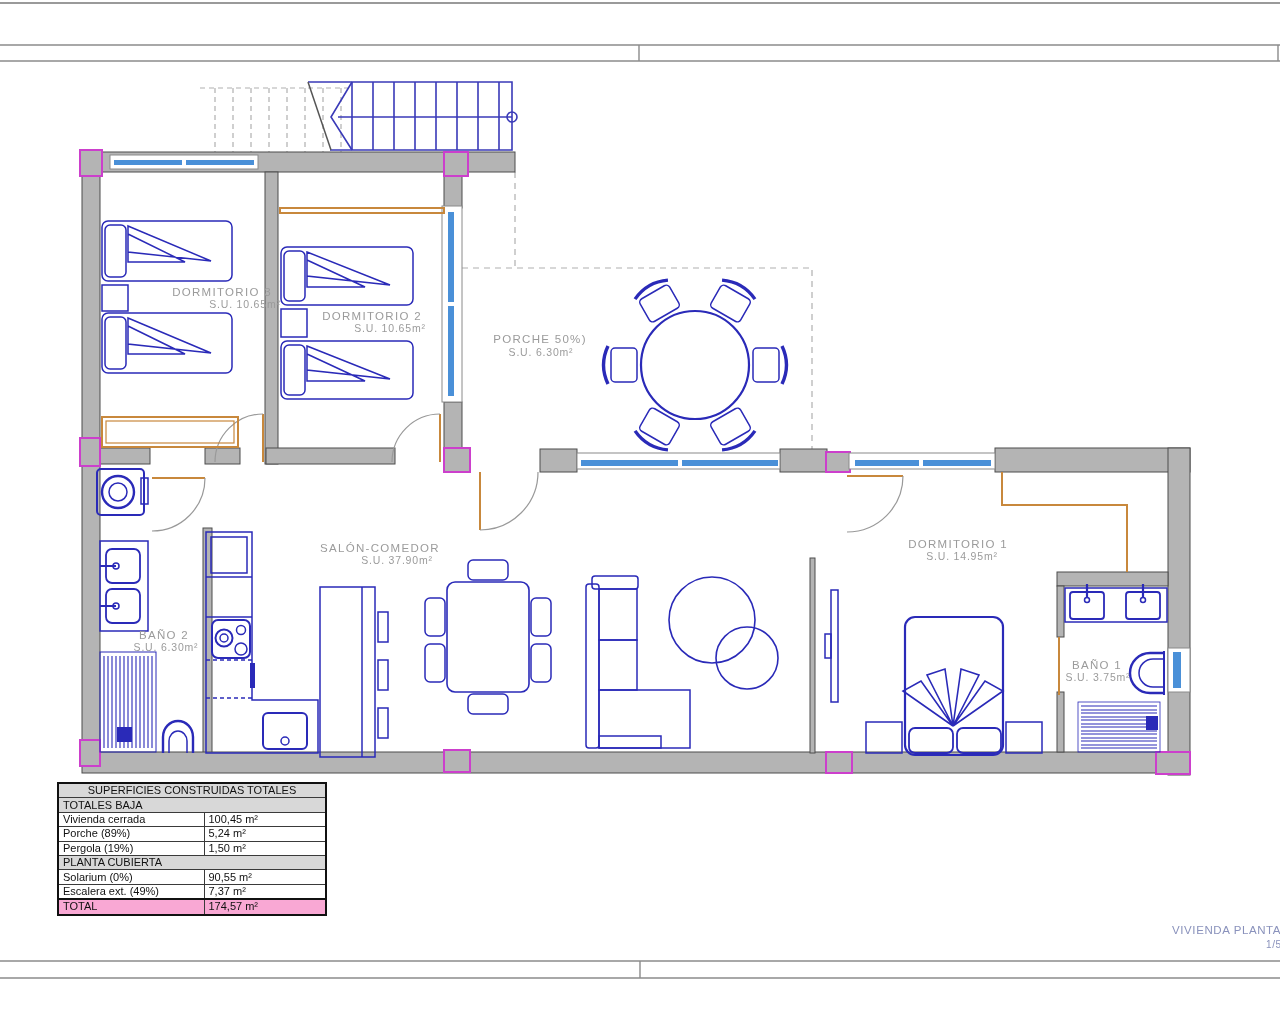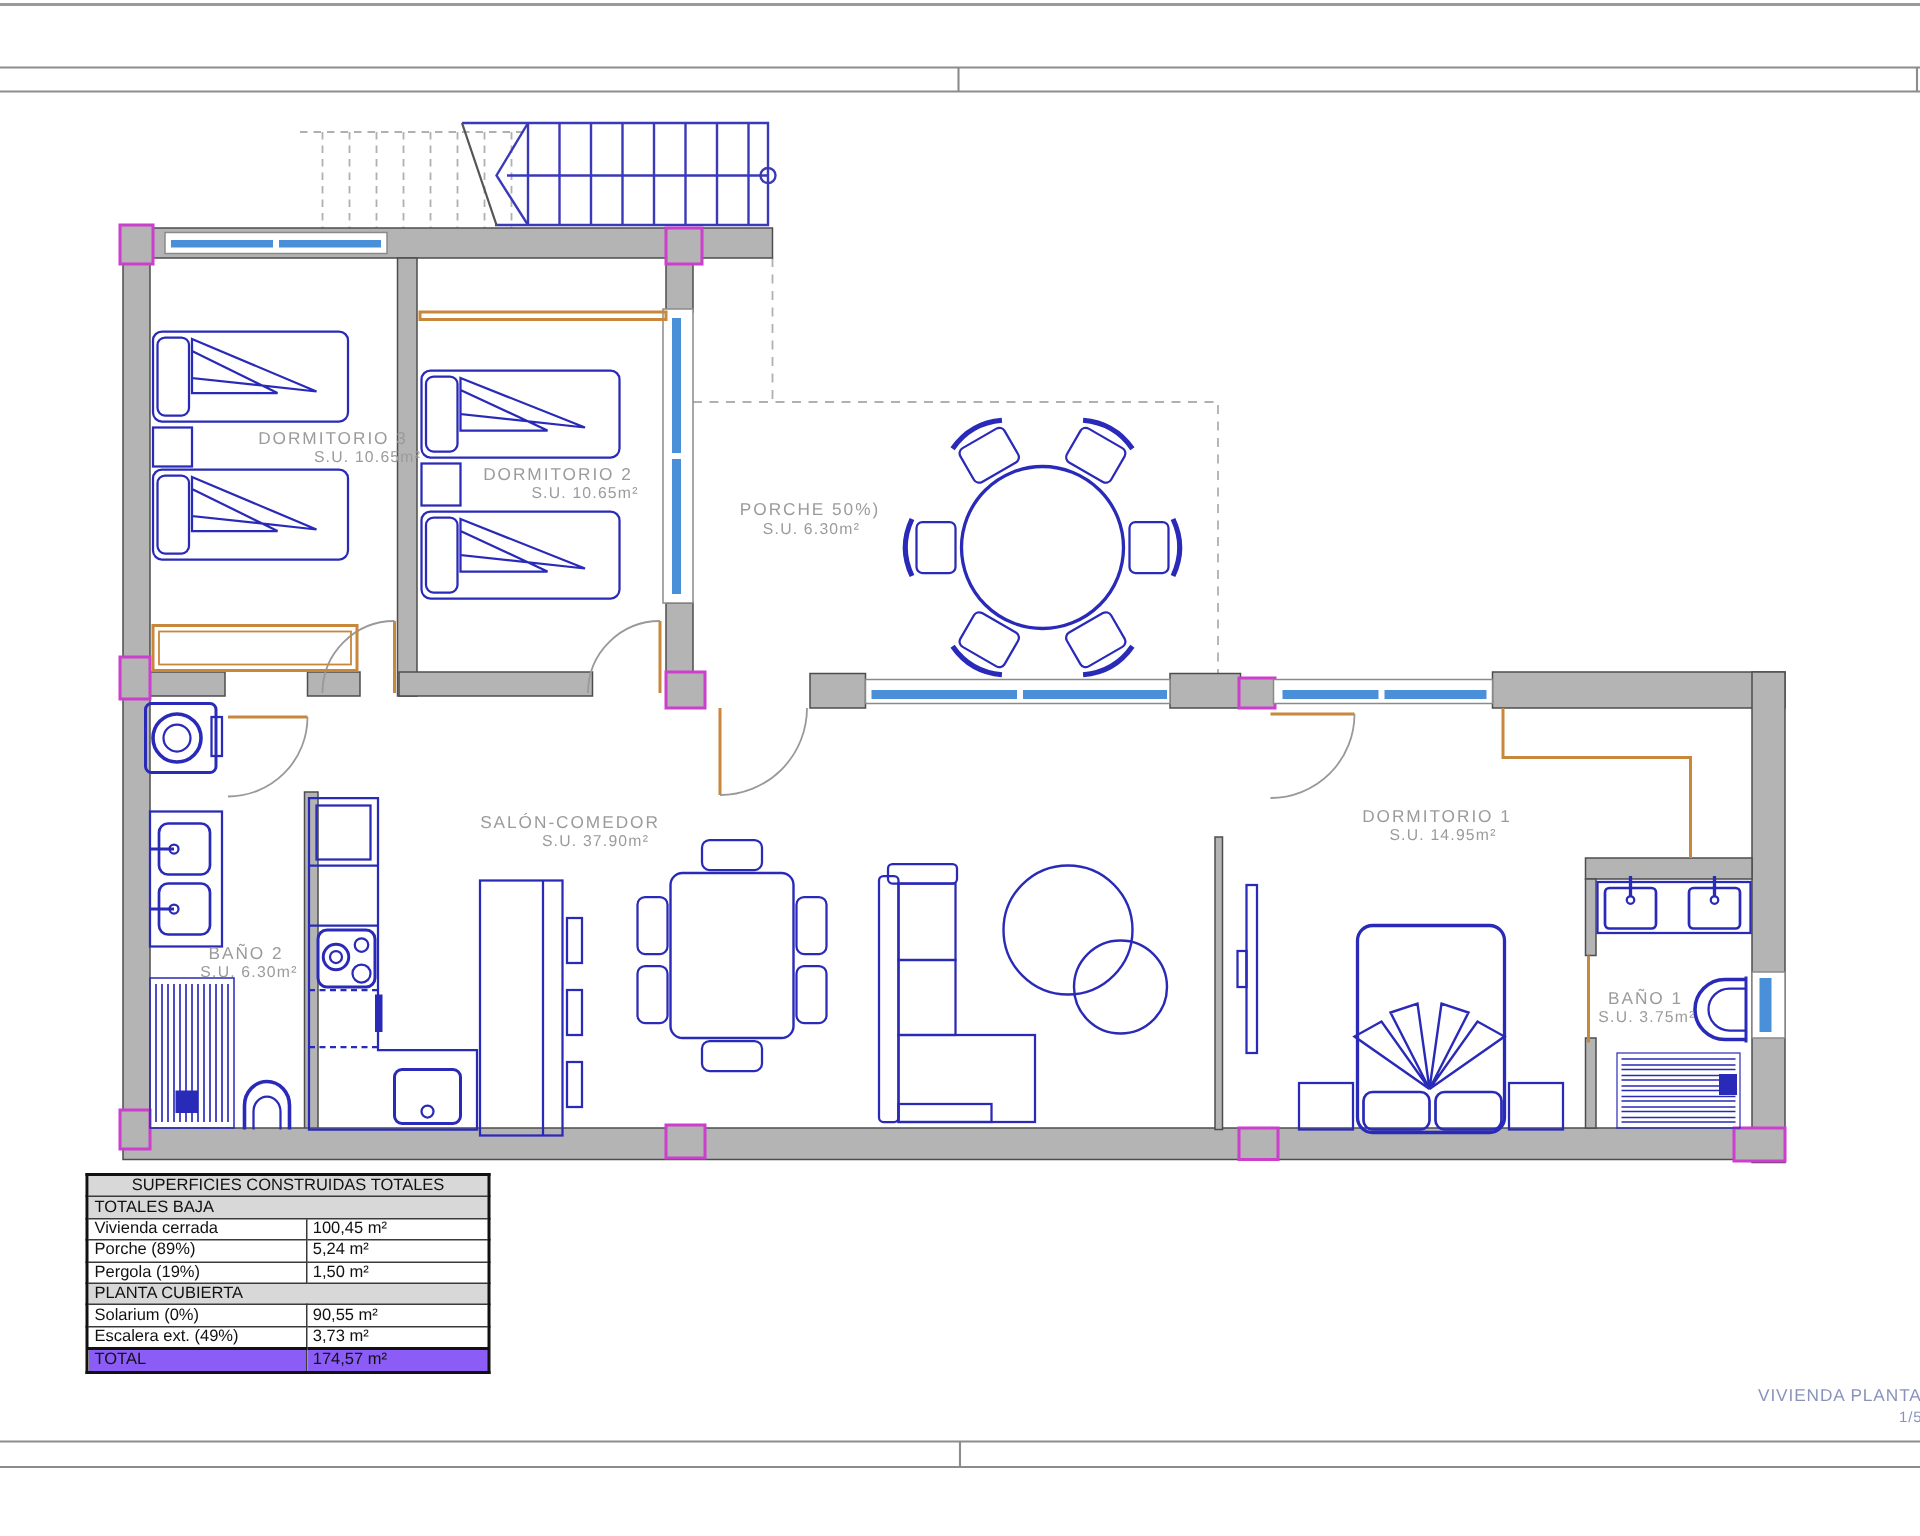--- a/index.html
+++ b/index.html
@@ -29,21 +29,21 @@
   
   .areas-table{position:absolute;left:12px;top:782px;width:268px;
                border-collapse:collapse;font-size:11px;color:#111;
                table-layout:fixed;margin-left:45px;}
   .areas-table td{border:1px solid #3a3a3a;padding:0 4px;height:13.4px;
                   line-height:13px;white-space:nowrap;overflow:hidden;}
   .areas-table{border:2px solid #111;}
   .areas-table .hdr{background:#d8d8d8;}
   .areas-table .center{text-align:center;}
   .areas-table .val{text-align:left;}
-  .areas-table tr.total td{border-top:2px solid #111;background:#8b5cf6;}
+  .areas-table tr.total td{border-top:2px solid #111;background:#f9a8d4;}
   .areas-table col.c1{width:146px;}
   .areas-table col.c2{width:122px;}
 </style>
 </head>
 <body>
 
 <svg width="1280" height="1024" viewBox="0 0 1280 1024">
 
   <g>
     <line x1="0" y1="3" x2="1280" y2="3" stroke="#9a9a9a" stroke-width="2"></line>
@@ -326,20 +326,20 @@
   </tr>
   <tr>
     <td colspan="2" class="hdr">PLANTA CUBIERTA</td>
   </tr>
   <tr>
     <td>Solarium (0%)</td>
     <td class="val">90,55 m²</td>
   </tr>
   <tr>
     <td>Escalera ext. (49%)</td>
-    <td class="val">3,73 m²</td>
+    <td class="val">7,37 m²</td>
   </tr>
   <tr class="total">
     <td>TOTAL</td>
     <td class="val">174,57 m²</td>
   </tr>
 </tbody>
   </table>
 
 </body></html>

